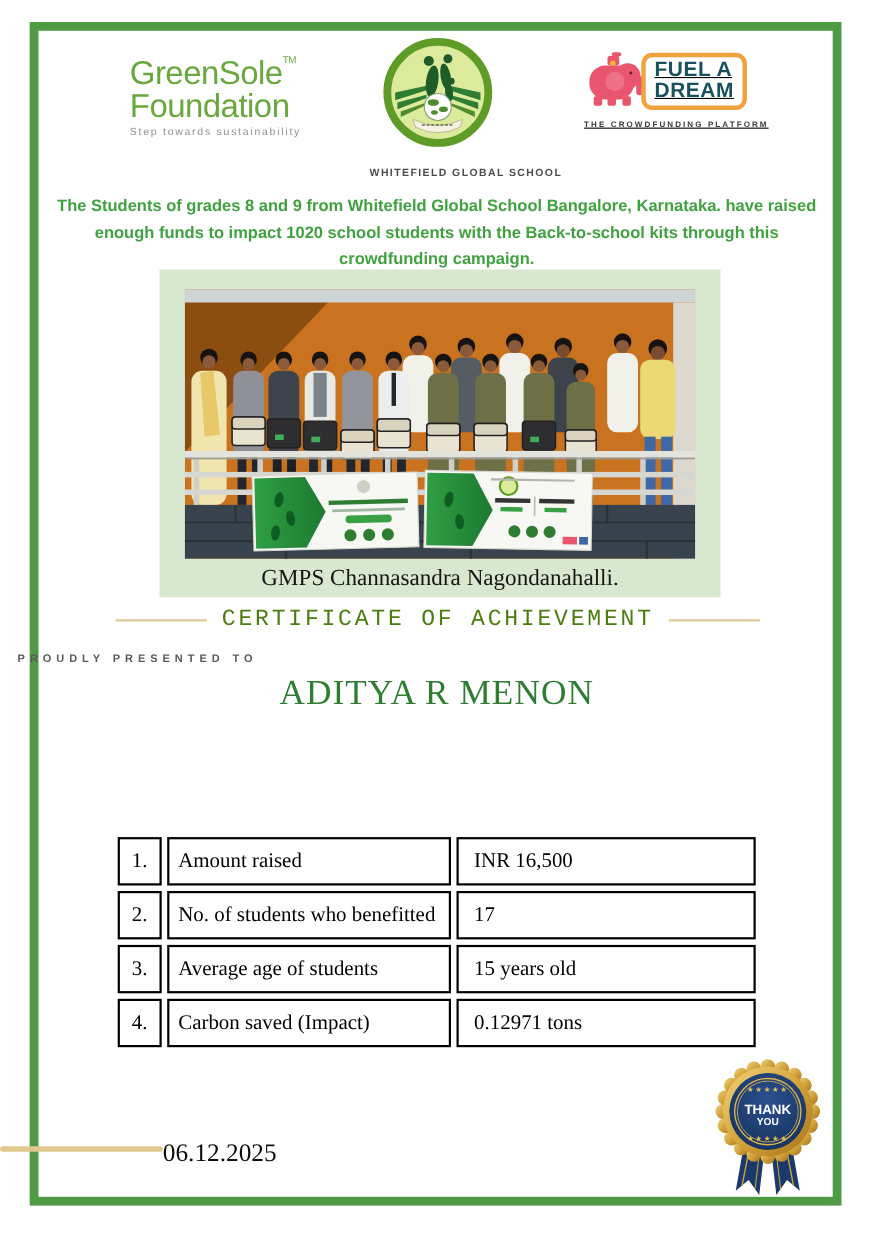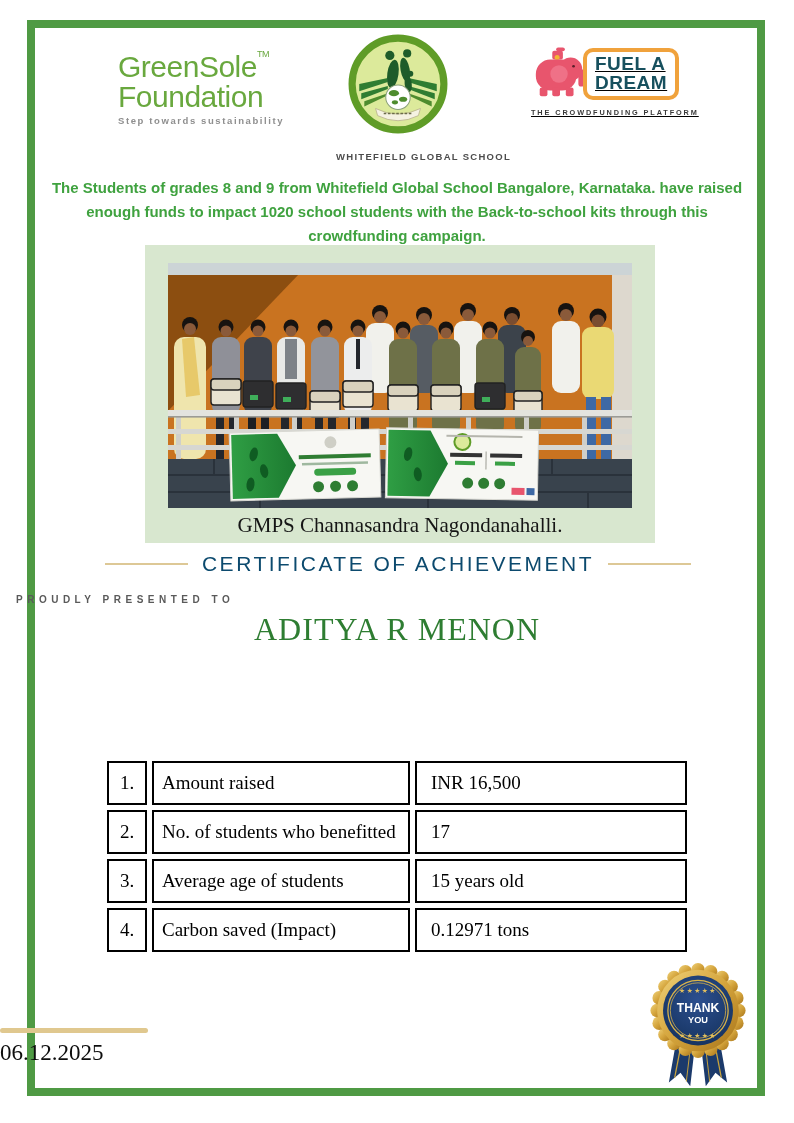--- a/index.html
+++ b/index.html
@@ -6,21 +6,21 @@
   html,body { background:#ffffff; }
   body { width:794px; height:1123px; position:relative; font-family:"Liberation Sans", sans-serif; overflow:hidden; }
 
   .page { position:absolute; inset:0; }
   .page-border { position:absolute; left:27px; top:20px; width:738px; height:1076px; border:8px solid #4f9a44; }
 
   
   .greensole { position:absolute; left:118px; top:52px; color:#69a83e; }
   .gs-line { font-size:30px; font-weight:400; line-height:1.0; letter-spacing:-0.5px; }
   .gs-tm { font-size:9px; vertical-align:top; position:relative; top:-2px; }
-  .gs-tagline { margin-top:3px; font-size:9.5px; letter-spacing:1.6px; color:#8f8f8f; font-weight:700; }
+  .gs-tagline { margin-top:3px; font-size:9.5px; letter-spacing:1.6px; color:#8f8f8f; font-weight:400; }
 
   .wgs { position:absolute; left:336px; top:33px; width:124px; text-align:center; }
   .wgs svg { width:102px; height:102px; }
   .wgs-label { margin-top:12px; font-size:9.5px; font-weight:700; letter-spacing:1.3px; color:#4c4c4c; white-space:nowrap; }
 
   .fad { position:absolute; left:531px; top:45px; width:150px;text-decoration:underline; }
   .fad-row { display:flex; align-items:center; }
   .fad-row svg { width:58px; height:58px; flex:0 0 auto; }
   .fad-box { border:4px solid #f0a23c; border-radius:10px; padding:3px 8px 4px 8px; margin-left:-6px; background:#fff; }
   .fad-word { font-size:19px; font-weight:800; color:#17505e; line-height:0.95; letter-spacing:0.5px; white-space:nowrap; }
@@ -32,41 +32,41 @@
 
   
   .photo-frame { position:absolute; left:145px; top:245px; width:510px; height:298px; background:#d8e7cf; }
   .photo-frame svg.photo { position:absolute; left:23px; top:18px; width:464px; height:245px; display:block; }
   .photo-caption { position:absolute; left:0; right:0; bottom:5px; text-align:center;
                    font-family:"Liberation Serif", serif; font-size:21px; color:#151515; }
 
   
   .cert-title-row { position:absolute; top:552px; left:105px; width:586px; display:flex; align-items:center; gap:14px; }
   .gold-line { flex:1; height:2px; background:#ddc896; }
-  .cert-title { font-family:Liberation Sans, sans-serif; font-size:21px; letter-spacing:2.5px; color:#0c4a6e; white-space:nowrap; }
+  .cert-title { font-family:Liberation Mono, monospace; font-size:21px; letter-spacing:2.5px; color:#4d7c0f; white-space:nowrap; }
 
   .presented { position:absolute; top:594px; left:16px; width:100%; text-align:left;
                font-size:10px; letter-spacing:4.5px; color:#5a5a5a; font-weight:600; }
 
   .recipient { position:absolute; top:611px; left:0; width:100%; text-align:center;
                font-family:"Liberation Serif", serif; font-size:32px; font-weight:500; color:#2e7d32; letter-spacing:1px; }
 
   .message { position:absolute; top:660px; left:34px; right:34px; text-align:center;
              font-family:"Liberation Serif", serif; font-size:21.5px; color:#0c0c0c; line-height:1.5; }
 
   
   .table-wrap { position:absolute; top:756px; left:0; width:100%; display:flex; justify-content:center; }
   table.impact { border-collapse:separate; border-spacing:5px 5px; }
   table.impact td { border:2px solid #000; font-family:"Liberation Serif", serif; font-size:19px; color:#000; height:44px; background:#fff; }
   td.c-num { width:40px; text-align:center; }
   td.c-label { width:258px; padding-left:8px; }
   td.c-value { width:272px; padding-left:14px; }
 
   
-  .dateline { position:absolute; top:1028px; left:0; width:100%; display:flex; flex-direction:column; align-items:flex-start; }
+  .dateline { position:absolute; top:1028px; left:0; width:100%; display:flex; flex-direction:row; align-items:center; }
   .gold-bar { width:148px; height:5px; border-radius:3px; background:#e0c88f; }
   .date-text { margin-top:7px; font-family:"Liberation Serif", serif; font-size:23px; color:#0d0d0d; }
 
   .badge { position:absolute; left:648px; top:960px; width:100px; height:136px; }
   .badge svg { width:100%; height:100%; display:block; }
 </style>
 </head>
 <body>
 
 <div class="page">

